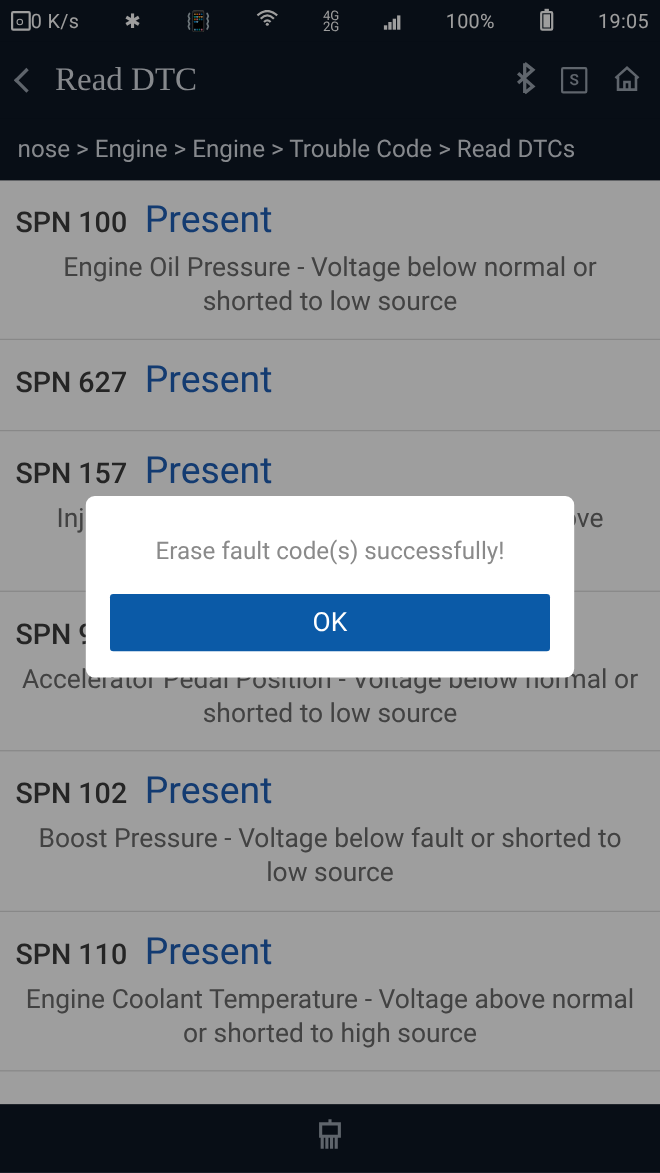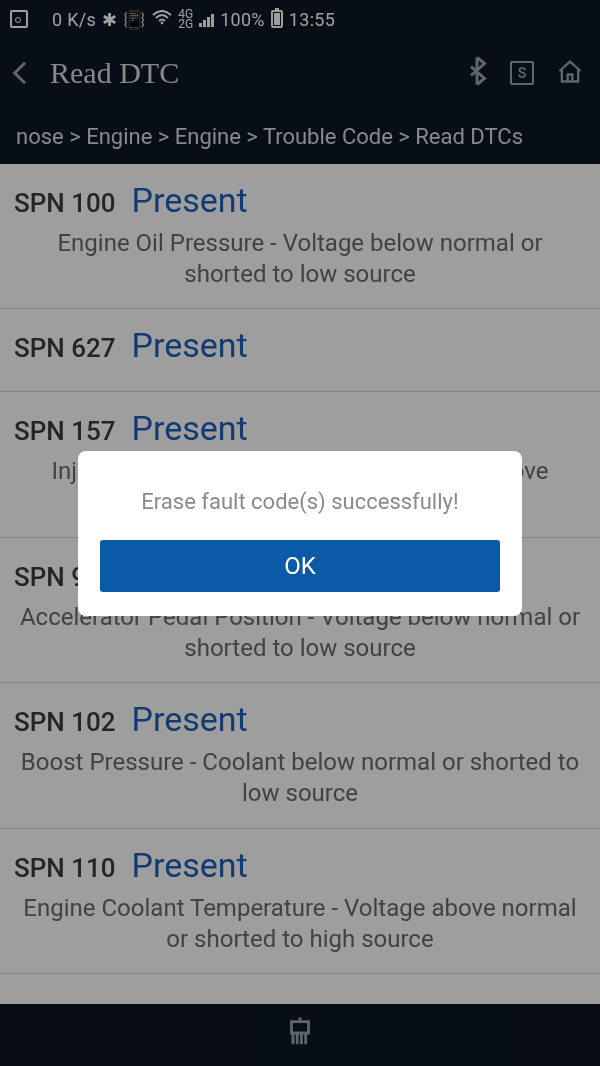--- a/index.html
+++ b/index.html
@@ -1,21 +1,21 @@
 <!DOCTYPE html>
 <html><head>
 <meta charset="utf-8">
 <style>
   * { margin:0; padding:0; box-sizing:border-box; font-family:-apple-system,Roboto,Arial,sans-serif; }
   html,body { width:600px; height:1066px; background:#0e1724; overflow:hidden; position:relative; }
 
   
   .status-bar { height:38px; background:#0e1724; display:flex; align-items:center; color:#fff; font-size:18px; padding:0 10px; }
   .status-left { flex:0 0 auto; display:flex; align-items:center; }
-  .status-right { flex:1; display:flex; align-items:center; justify-content:flex-start; gap:6px;margin-left:24px; }
+  .status-right { flex:1; display:flex; align-items:center; justify-content:space-between; gap:6px; }
   .photo-icon { width:18px; height:18px; border:2px solid #fff; border-radius:2px; position:relative; }
   .photo-icon::before { content:''; position:absolute; left:3px; top:5px; width:4px; height:4px; border:1.5px solid #fff; border-radius:50%; }
   .status-right span { letter-spacing:0.3px; }
   .bt-icon { font-size:18px; }
   .mute-plain { font-size:18px; }
   .wifi-icon { font-size:18px; }
   .fourg { font-size:12px; line-height:10px; text-align:left; }
   .signal { display:inline-flex; align-items:flex-end; gap:1px; height:15px; }
   .signal i { display:block; width:3px; background:#fff; }
   .signal i:nth-child(1){height:4px} .signal i:nth-child(2){height:7px}
@@ -75,21 +75,21 @@
       <div>2G</div>
     </div>
     <span class="signal">
         <i></i>
         <i></i>
         <i></i>
         <i></i>
       </span>
     <span>100%</span>
     <span class="batt"></span>
-    <span>13:55</span>
+    <span>19:05</span>
   </div>
 </div>
 
 <div class="app-bar">
   <div class="back-chev"></div>
   <div class="app-title">Read DTC</div>
   <div class="app-actions">
     <span>
       <svg width="22" height="30" viewBox="0 0 12 20" stroke-width="2">
           <path d="M6 1 L6 19 M6 1 L11 5 L2 13 M6 19 L11 15 L2 7"></path>
@@ -132,21 +132,21 @@
         <span class="spn">SPN 91</span>
         <span class="status">Present</span>
       </div>
       <div class="desc">Accelerator Pedal Position - Voltage below normal or shorted to low source</div>
     </div>
     <div class="item">
       <div class="item-header">
         <span class="spn">SPN 102</span>
         <span class="status">Present</span>
       </div>
-      <div class="desc">Boost Pressure - Coolant below normal or shorted to low source</div>
+      <div class="desc">Boost Pressure - Voltage below fault or shorted to low source</div>
     </div>
     <div class="item">
       <div class="item-header">
         <span class="spn">SPN 110</span>
         <span class="status">Present</span>
       </div>
       <div class="desc">Engine Coolant Temperature - Voltage above normal or shorted to high source</div>
     </div>
   </div>
 

